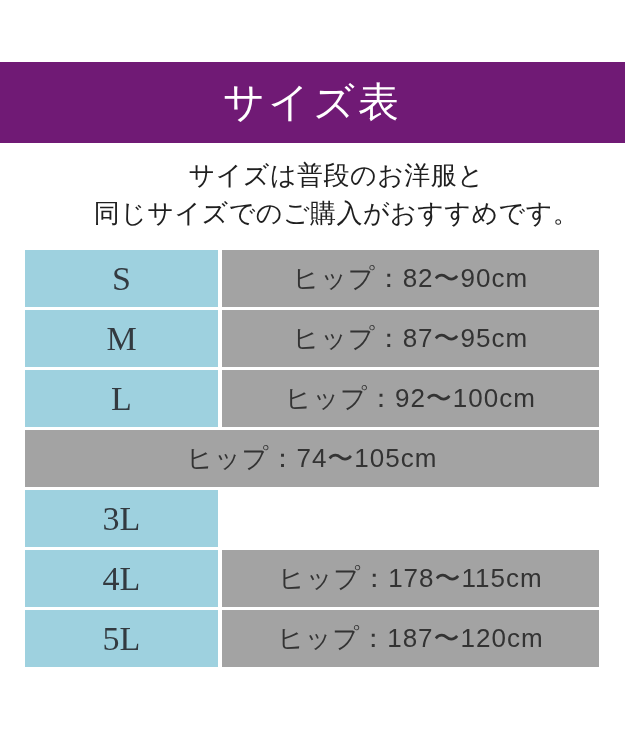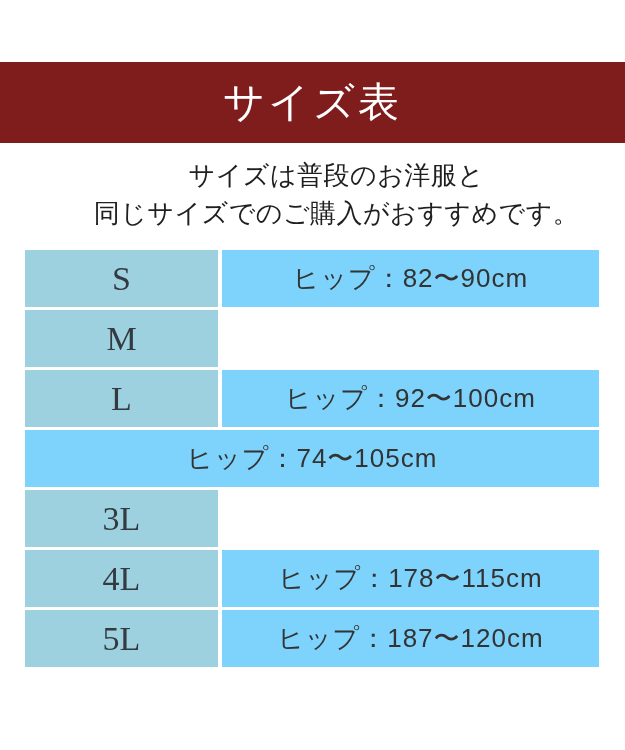--- a/index.html
+++ b/index.html
@@ -14,21 +14,21 @@
     font-family: "Liberation Sans", "DejaVu Sans", sans-serif;
   }
   .page {
     width: 625px;
     height: 750px;
     position: relative;
   }
   .header-band {
     margin-top: 62px;
     height: 81px;
-    background: #7f1d1d;
+    background: #701a75;
     display: flex;
     align-items: center;
     justify-content: center;
   }
   .header-title {
     font-family: "Liberation Serif", "DejaVu Serif", serif;
     font-size: 41px;
     color: #ffffff;
     letter-spacing: 3px;
     line-height: 1;
@@ -58,21 +58,21 @@
     align-items: center;
     justify-content: center;
     font-family: "Liberation Serif", "DejaVu Serif", serif;
     font-size: 34px;
     color: #333a40;
     margin-right: 4px;
     flex-shrink: 0;
   }
   .hip-cell {
     flex: 1;
-    background: #7dd3fc;
+    background: #a3a3a3;
     display: flex;
     align-items: center;
     justify-content: center;
     font-size: 26px;
     color: #333333;
     letter-spacing: 1px;
   }
 </style>
 </head>
 <body>
@@ -88,20 +88,21 @@
     <div>同じサイズでのご購入がおすすめです。</div>
   </div>
 
   <div class="size-table">
     <div class="size-row">
       <div class="size-cell">S</div>
       <div class="hip-cell">ヒップ：82〜90cm</div>
     </div>
     <div class="size-row">
       <div class="size-cell">M</div>
+      <div class="hip-cell">ヒップ：87〜95cm</div>
     </div>
     <div class="size-row">
       <div class="size-cell">L</div>
       <div class="hip-cell">ヒップ：92〜100cm</div>
     </div>
     <div class="size-row">
       <div class="hip-cell">ヒップ：74〜105cm</div>
     </div>
     <div class="size-row">
       <div class="size-cell">3L</div>

